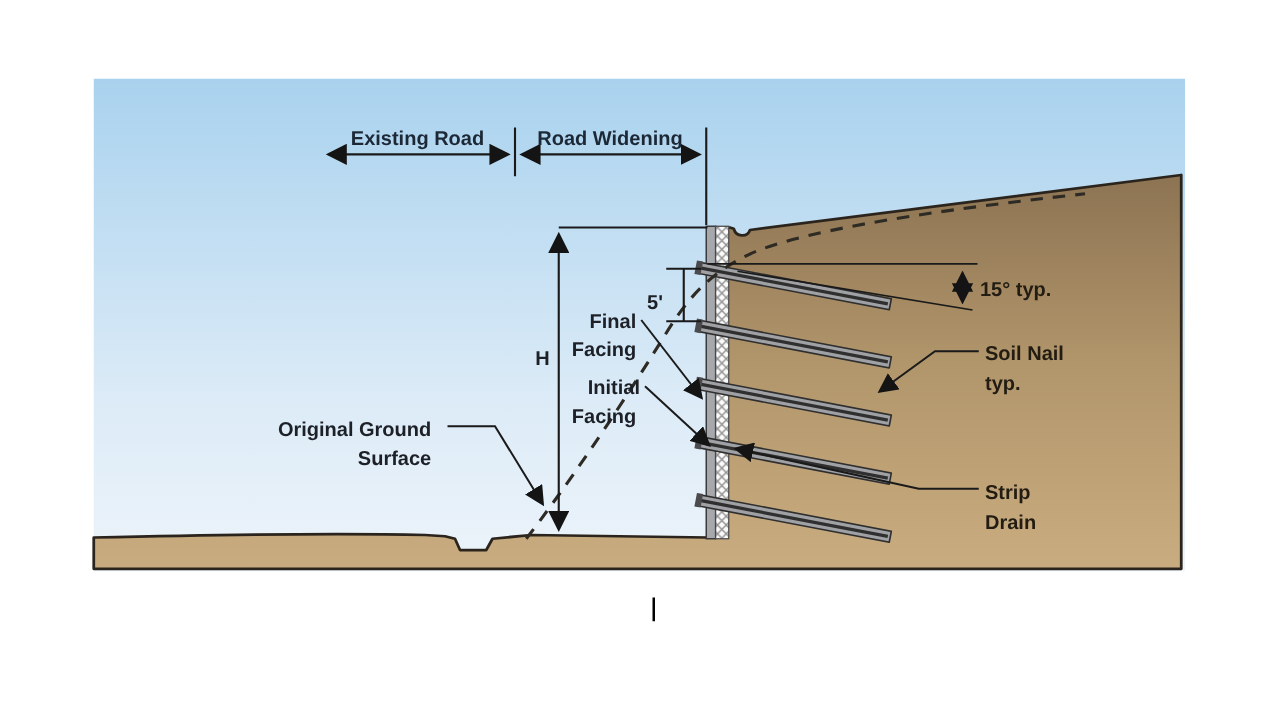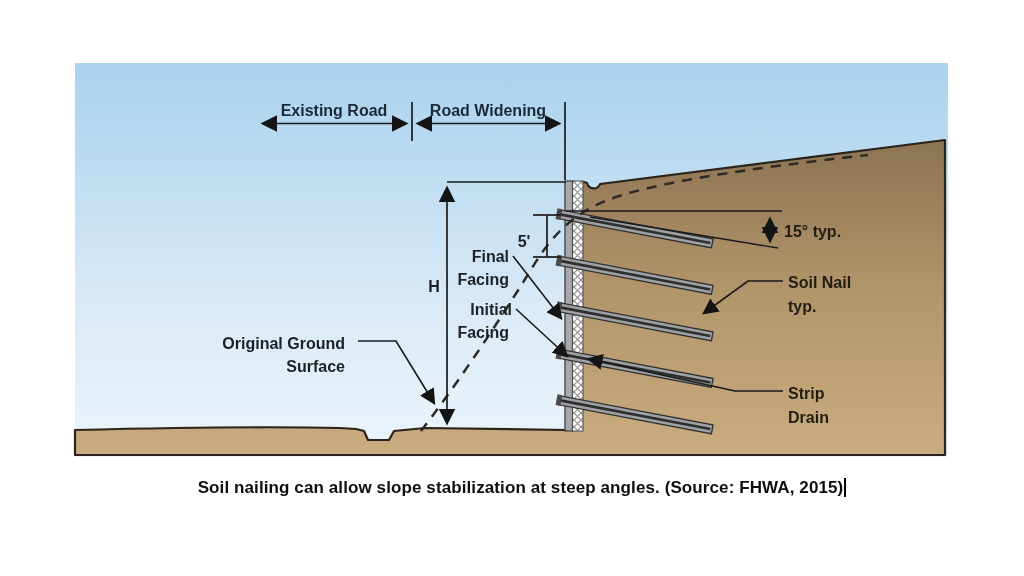--- a/index.html
+++ b/index.html
@@ -132,15 +132,15 @@
     <text class="soil-label" x="784" y="237" text-anchor="start">15° typ.</text>
 
     <text class="soil-label" x="788" y="288" text-anchor="start">Soil Nail</text>
     <text class="soil-label" x="788" y="312" text-anchor="start">typ.</text>
 
     <text class="soil-label" x="788" y="399" text-anchor="start">Strip</text>
     <text class="soil-label" x="788" y="423" text-anchor="start">Drain</text>
   </svg>
 
   <div class="caption">
-    <span>Soil nailing can allow slope stabilization at steep angles. (Source: FHWA, 2015)</span><span class="caret"></span>
+    <span class="caret"></span>
   </div>
 </div>
 
 </body></html>

